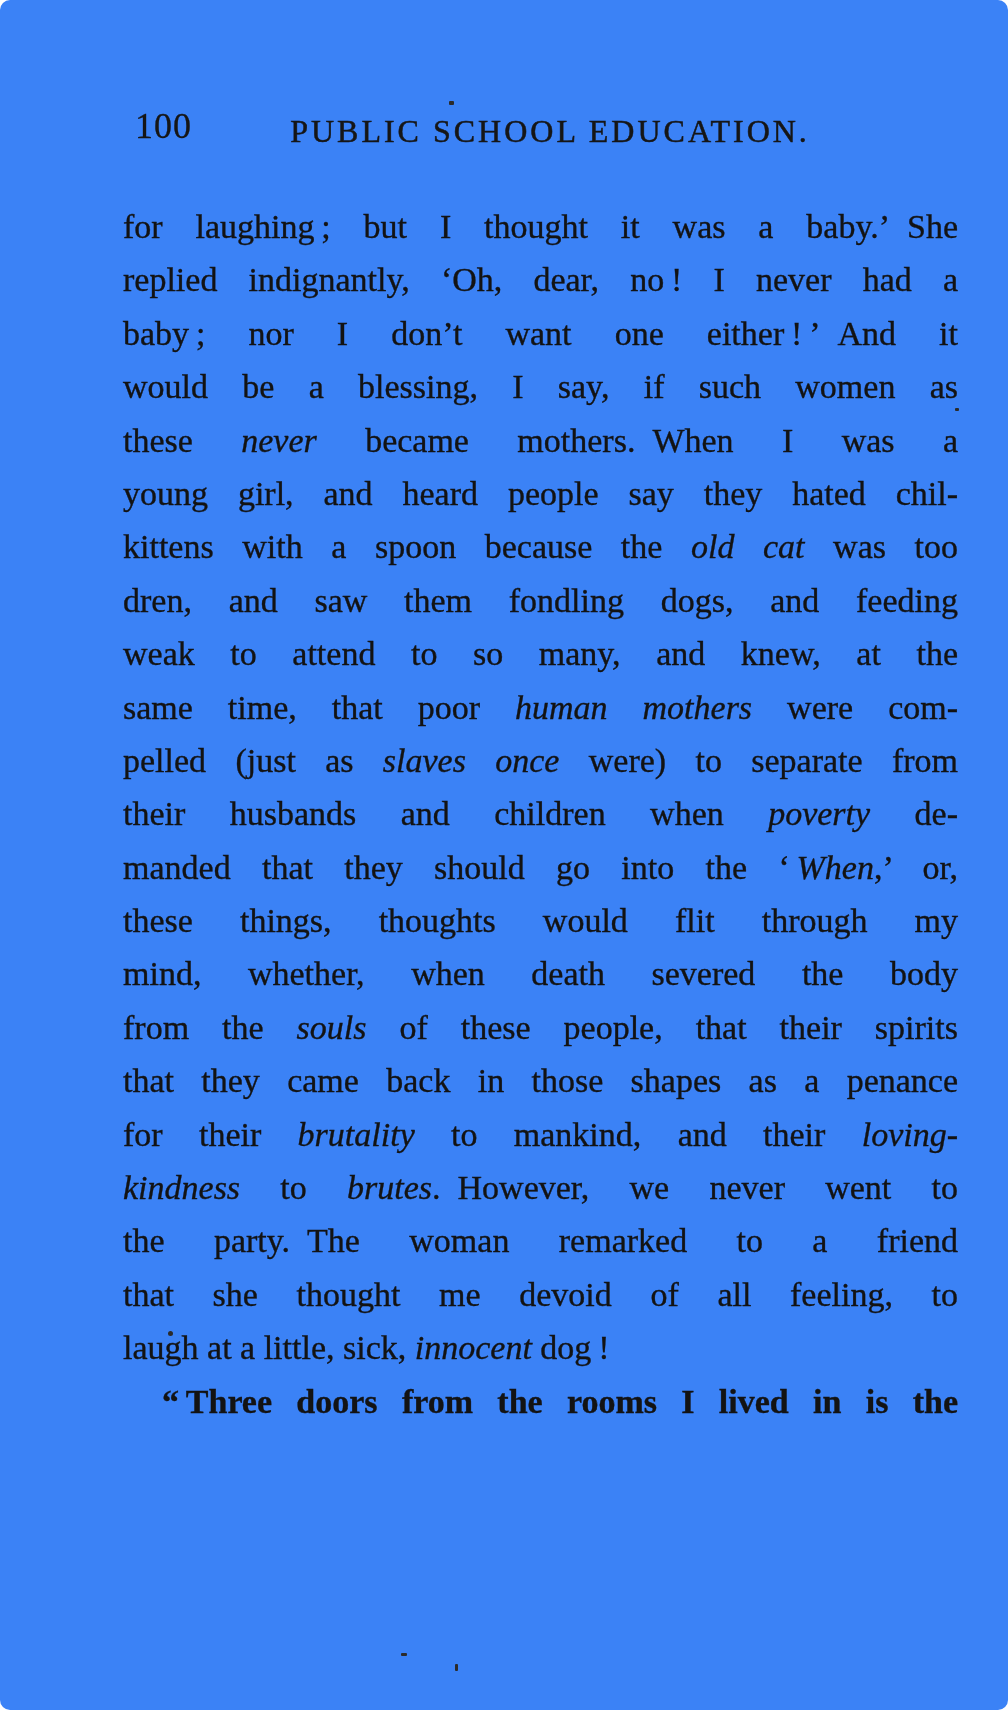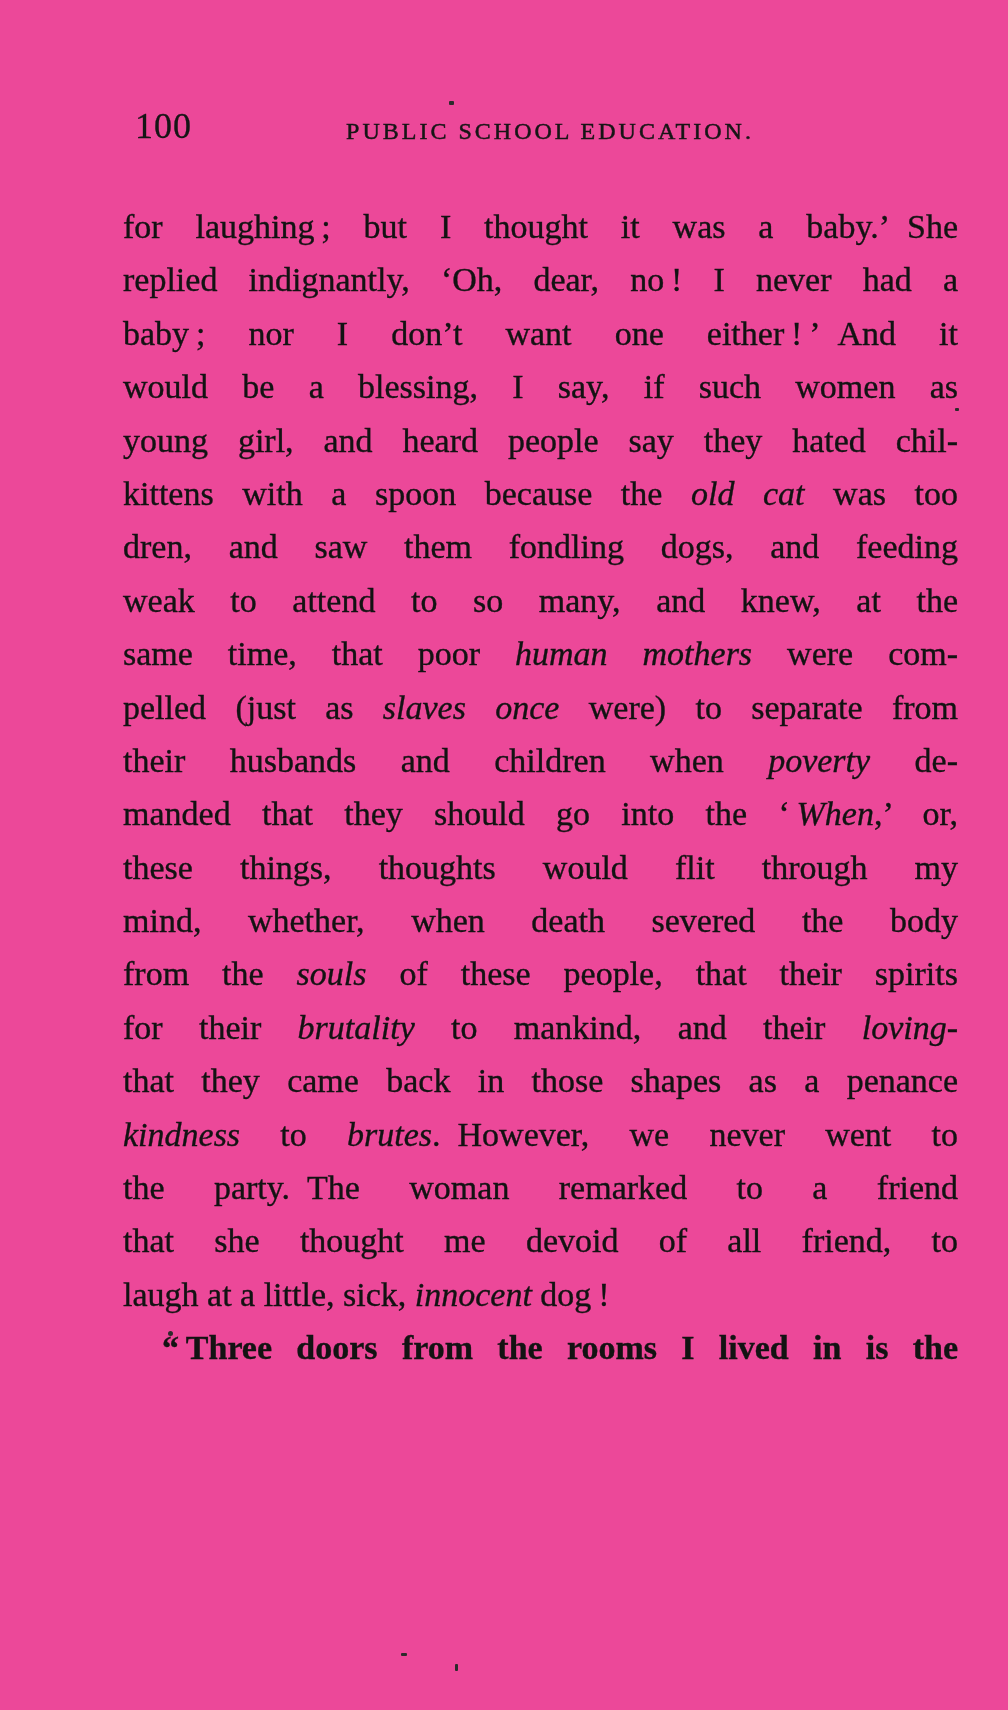--- a/index.html
+++ b/index.html
@@ -11,38 +11,39 @@
     width: 1008px;
     height: 1710px;
     position: relative;
     overflow: hidden;
     font-family: "Liberation Serif", "DejaVu Serif", serif;
     color: #131313;
   }
   .page {
     position: absolute;
     inset: 0;
-    background: #ec4899;
+    background: #3b82f6;
+    border-radius: 10px;
   }
   .page-number {
     position: absolute;
     left: 135px;
     top: 108px;
     font-size: 36px;
     line-height: 36px;
     letter-spacing: 1px;
     color: #161616;
     -webkit-text-stroke: 0.3px #161616;
   }
   .running-title {
     position: absolute;
     left: 550px;
     top: 117px;
     transform: translateX(-50%);
-    font-size: 24px;
+    font-size: 32px;
     line-height: 28px;
     letter-spacing: 3px;
     white-space: nowrap;
     color: #161616;
     -webkit-text-stroke: 0.5px #161616;
   }
   .text-block {
     position: absolute;
     left: 123px;
     top: 200px;
@@ -85,36 +86,37 @@
 
   <div class="page-number">100</div>
 
   <div class="running-title">PUBLIC SCHOOL EDUCATION.</div>
 
   <div class="text-block">
       <div class="line"><span>for laughing ; but I thought it was a baby.’ She</span></div>
       <div class="line"><span>replied indignantly, ‘Oh, dear, no ! I never had a</span></div>
       <div class="line"><span>baby ; nor I don’t want one either ! ’ And it</span></div>
       <div class="line"><span>would be a blessing, I say, if such women as</span></div>
+      <div class="line"><span>these </span><span class="it">never</span><span> became mothers. When I was a</span></div>
       <div class="line"><span>young girl, and heard people say they hated chil-</span></div>
       <div class="line"><span>kittens with a spoon because the </span><span class="it">old cat</span><span> was too</span></div>
       <div class="line"><span>dren, and saw them fondling dogs, and feeding</span></div>
       <div class="line"><span>weak to attend to so many, and knew, at the</span></div>
       <div class="line"><span>same time, that poor </span><span class="it">human mothers</span><span> were com-</span></div>
       <div class="line"><span>pelled (just as </span><span class="it">slaves once</span><span> were) to separate from</span></div>
       <div class="line"><span>their husbands and children when </span><span class="it">poverty</span><span> de-</span></div>
       <div class="line"><span>manded that they should go into the ‘ </span><span class="it">When</span><span>,’ or,</span></div>
       <div class="line"><span>these things, thoughts would flit through my</span></div>
       <div class="line"><span>mind, whether, when death severed the body</span></div>
       <div class="line"><span>from the </span><span class="it">souls</span><span> of these people, that their spirits</span></div>
+      <div class="line"><span>that they came back in those shapes as a penance</span></div>
       <div class="line"><span>for their </span><span class="it">brutality</span><span> to mankind, and their </span><span class="it">loving-</span></div>
-      <div class="line"><span>that they came back in those shapes as a penance</span></div>
       <div class="line"><span class="it">kindness</span><span> to </span><span class="it">brutes</span><span>. However, we never went to</span></div>
       <div class="line"><span>the party. The woman remarked to a friend</span></div>
-      <div class="line"><span>that she thought me devoid of all friend, to</span></div>
+      <div class="line"><span>that she thought me devoid of all feeling, to</span></div>
       <div class="line last"><span>laugh at a little, sick, </span><span class="it">innocent</span><span> dog !</span></div>
       <div class="line indent"><span>“ Three doors from the rooms I lived in is the</span></div>
     </div>
 
   <div class="speck s1"></div>
   <div class="speck s2"></div>
   <div class="speck s3"></div>
   <div class="speck s4"></div>
   <div class="speck s5"></div>
 

